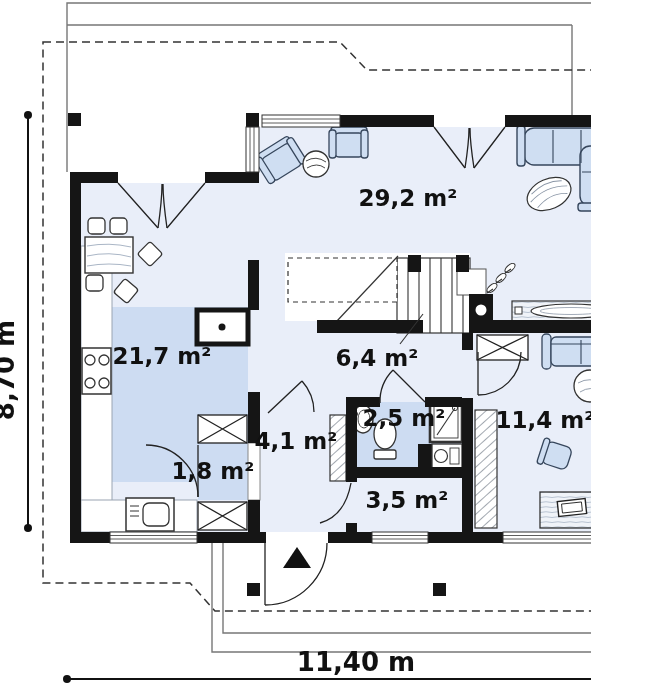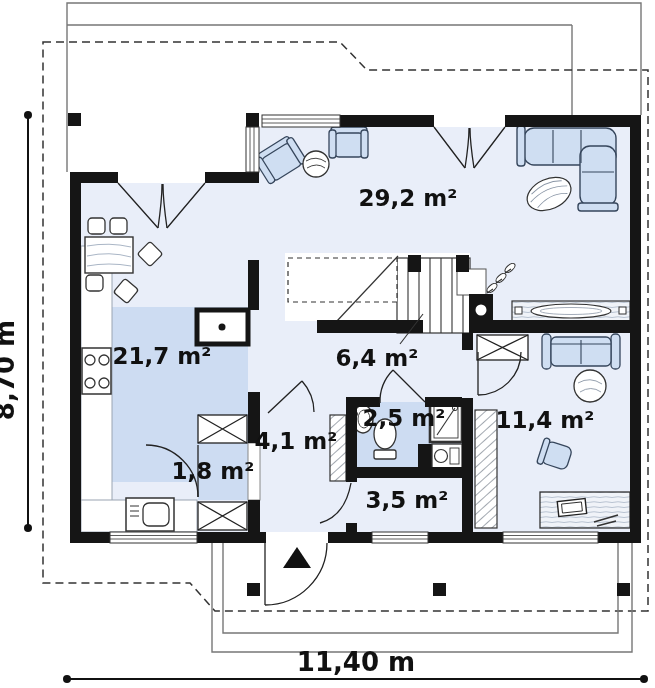--- a/index.html
+++ b/index.html
@@ -1,16 +1,16 @@
 <!DOCTYPE html>
 <html><head>
 <meta charset="utf-8">
 <style>
   html,body{margin:0;padding:0;background:#fff;}
-  .stage{position:relative;width:655px;height:688px;background:#fff;overflow:hidden;
+  .stage{position:relative;width:591px;height:688px;background:#fff;overflow:hidden;
          font-family:"DejaVu Sans", sans-serif;}
   svg{display:block;}
   text{font-family:"DejaVu Sans", sans-serif;font-weight:bold;fill:#111;}
   .room-label{font-size:23px;}
   .dim-label{font-size:26px;}
 </style>
 </head>
 <body>
 
 <div class="stage">

